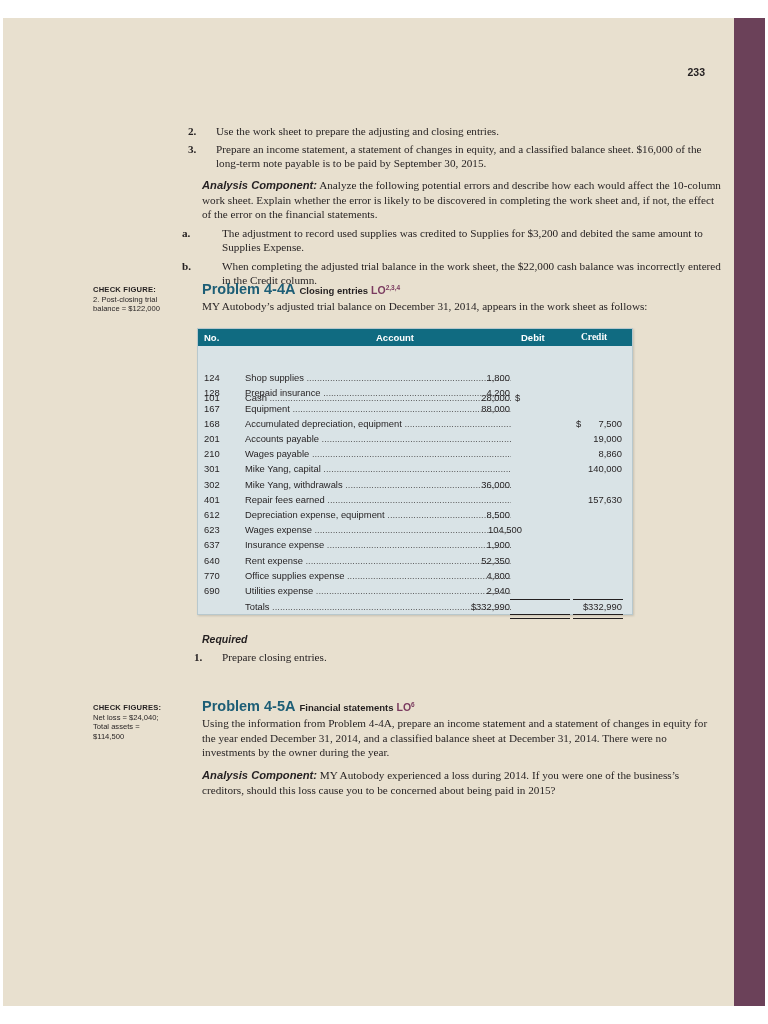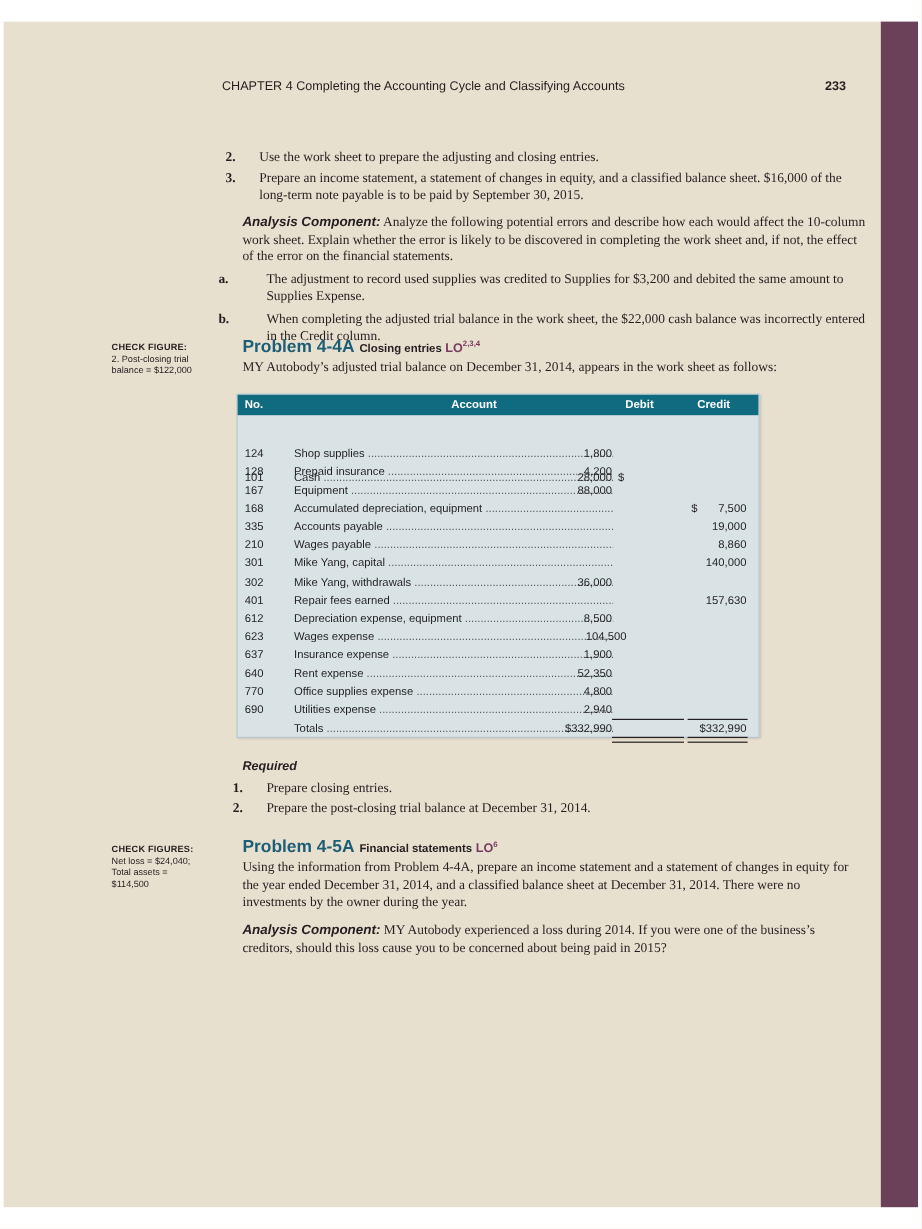--- a/index.html
+++ b/index.html
@@ -36,21 +36,20 @@
   .ul { position:absolute; height:1px; background:#231f20; }
   .dul { position:absolute; height:3px; border-top:1px solid #231f20; border-bottom:1px solid #231f20; }
 </style>
 </head>
 <body>
 
 <div class="page"></div>
 <div class="spine"></div>
 
 <div class="runhead">
-  <span>CHAPTER 4  Completing the Accounting Cycle and Classifying Accounts</span>
   <span class="pg">233</span>
 </div>
 
 <div class="blk serif" style="top:124px;">
   <div class="item"><span class="num">2.</span><span>Use the work sheet to prepare the adjusting and closing entries.</span></div>
   <div class="item" style="margin-top:3px;"><span class="num">3.</span><span>Prepare an income statement, a statement of changes in equity, and a classified balance sheet. $16,000 of the long-term note payable is to be paid by September 30, 2015.</span></div>
 </div>
 
 <div class="blk serif" style="top:178px;">
   <div><span class="sans-bi">Analysis Component:</span><span> Analyze the following potential errors and describe how each would affect the 10-column work sheet. Explain whether the error is likely to be discovered in completing the work sheet and, if not, the effect of the error on the financial statements.</span></div>
@@ -67,21 +66,21 @@
 <div class="prob" style="top:280px;">
   <span class="big">Problem 4-4A</span><span class="small">Closing entries</span><span class="lo"><span>LO</span><sup>2,3,4</sup></span>
 </div>
 <div class="blk serif" style="top:299px;">MY Autobody’s adjusted trial balance on December 31, 2014, appears in the work sheet as follows:</div>
 
 <div class="tbl">
   <div class="thead">
     <span style="left:6px;">No.</span>
     <span style="left:178px;">Account</span>
     <span style="left:323px;">Debit</span>
-    <span style="left:383px;">Credit</span>
+    <span style="left:383px;font-family:Liberation Serif, serif;">Credit</span>
   </div>
   <div id="rows">
       <div class="row" style="top: 27px; margin-top: 35px;">
         <span class="no">101</span>
         <span class="acct">Cash</span>
         <span class="dollar-deb">$</span>
         <span class="deb">28,000</span>
       </div>
       <div class="row" style="top: 42.2px;">
         <span class="no">124</span>
@@ -98,21 +97,21 @@
         <span class="acct">Equipment</span>
         <span class="deb">88,000</span>
       </div>
       <div class="row" style="top: 87.8px;">
         <span class="no">168</span>
         <span class="acct">Accumulated depreciation, equipment</span>
         <span class="dollar-cre">$</span>
         <span class="cre">7,500</span>
       </div>
       <div class="row" style="top: 103px;">
-        <span class="no">335</span>
+        <span class="no">201</span>
         <span class="acct">Accounts payable</span>
         <span class="cre">19,000</span>
       </div>
       <div class="row" style="top: 118.2px;">
         <span class="no">210</span>
         <span class="acct">Wages payable</span>
         <span class="cre">8,860</span>
       </div>
       <div class="row" style="top: 133.4px;">
         <span class="no">301</span>
@@ -167,21 +166,20 @@
         <span class="cre">$332,990</span>
       </div>
       <div class="dul" style="left: 312px; width: 60px; top: 285.2px;"></div>
       <div class="dul" style="left: 375px; width: 50px; top: 285.2px;"></div>
     </div>
 </div>
 
 <div class="blk serif" style="top:632px;">
   <div class="sans-bi" style="font-size:10.5px;">Required</div>
   <div class="item" style="margin-left:6px; margin-top:3px;"><span class="num">1.</span><span>Prepare closing entries.</span></div>
-  <div class="item" style="margin-left:6px; margin-top:3px;"><span class="num">2.</span><span>Prepare the post-closing trial balance at December 31, 2014.</span></div>
 </div>
 
 <div class="side" style="top:703px;">
   <b>CHECK FIGURES:</b><br>
   <span>Net loss = $24,040;</span><br>
   <span>Total assets =</span><br>
   <span>$114,500</span>
 </div>
 
 <div class="prob" style="top:697px;">

